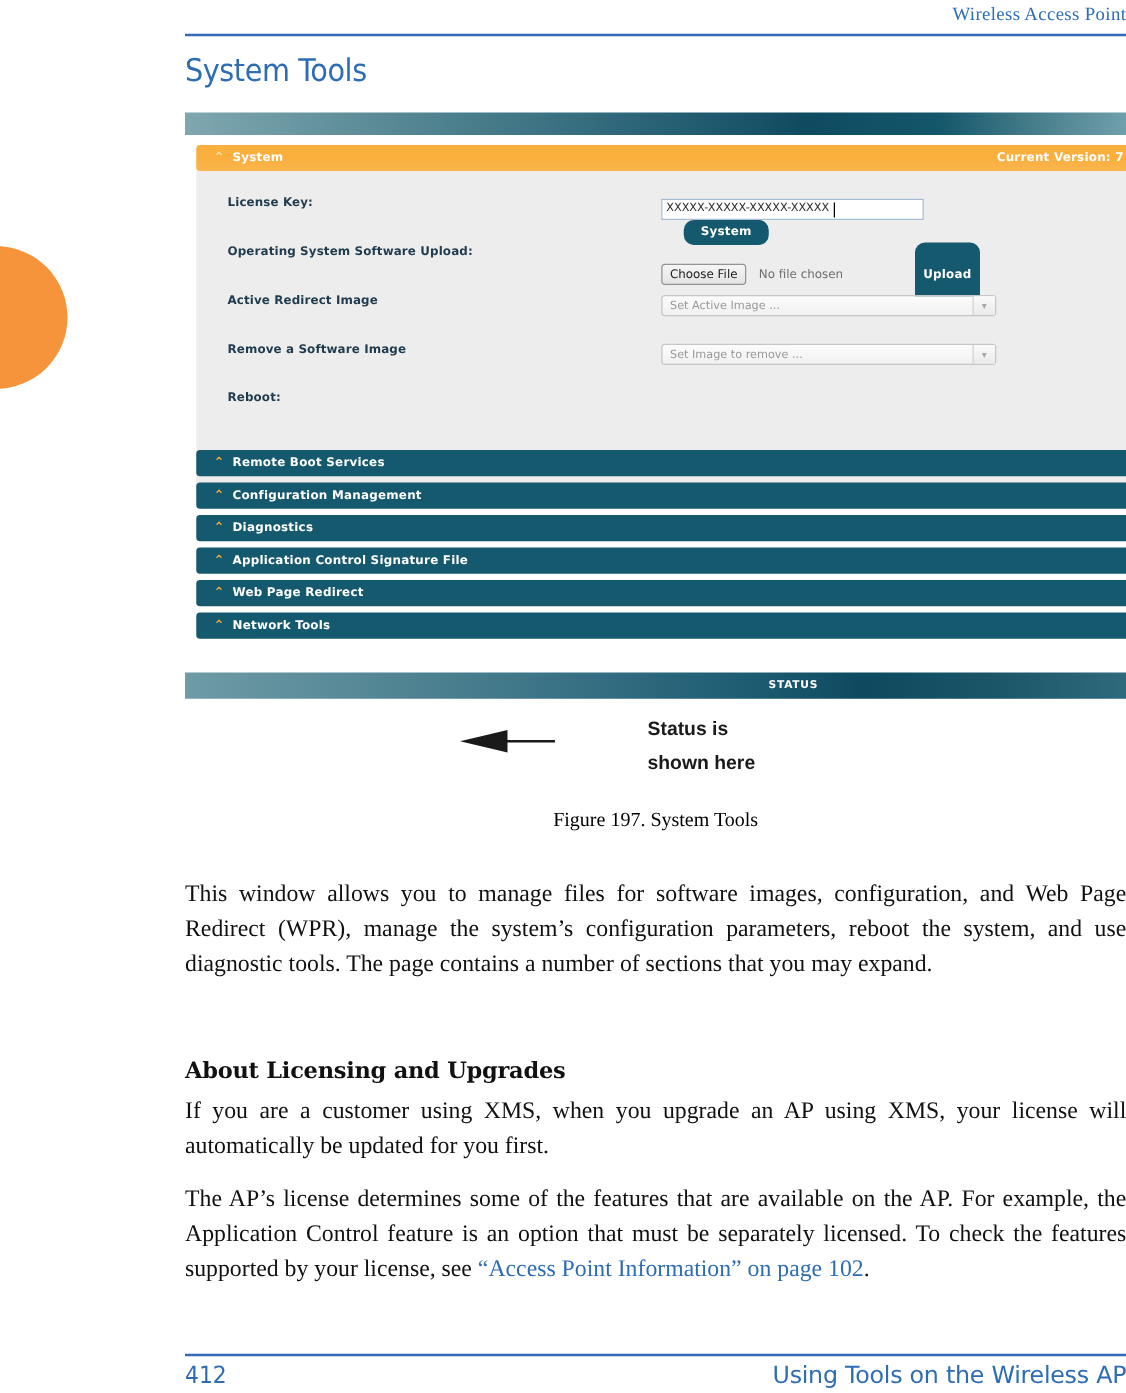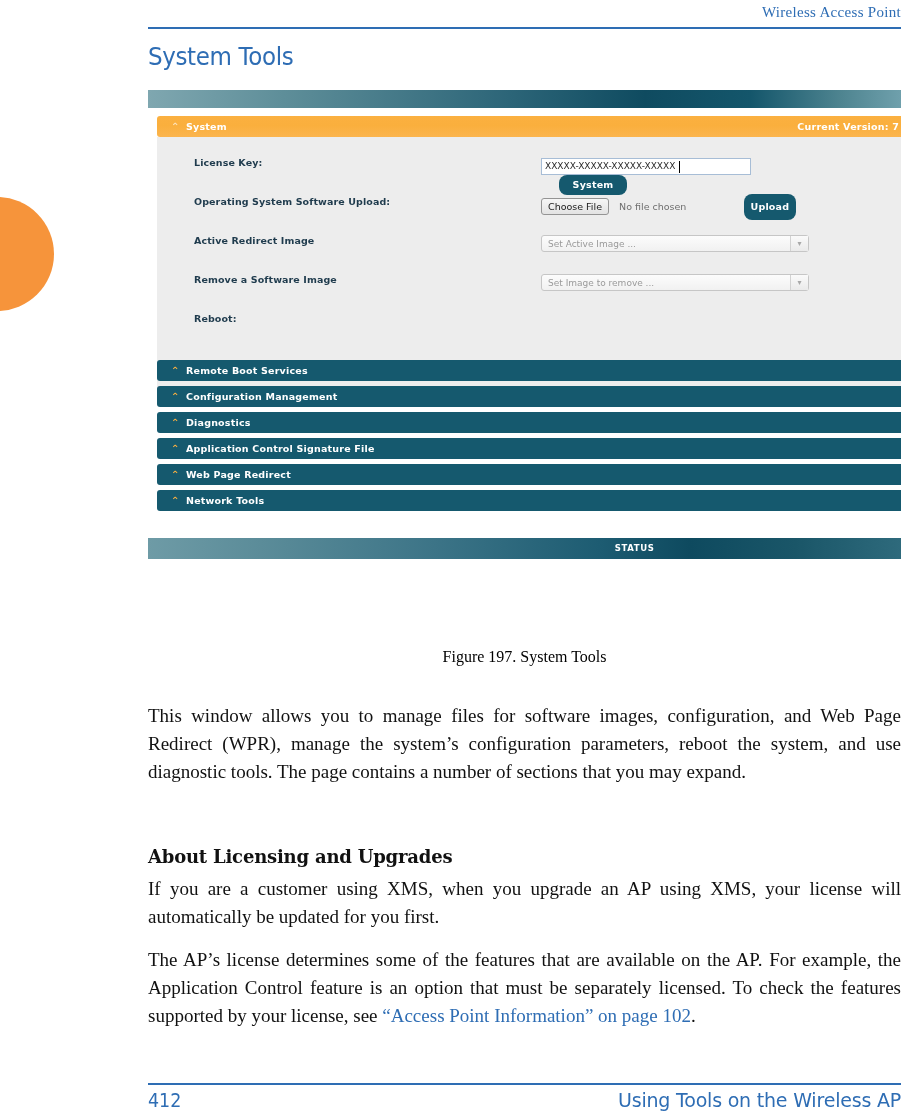--- a/index.html
+++ b/index.html
@@ -113,21 +113,21 @@
   }
 
   
   .form-body {
     position: absolute;
     left: 9px; top: 47px;
     width: 744px; height: 260px;
     background: #EDEDED;
   }
 
-  .frow { position: absolute; left: 12px; width: 658px; height: 39px; }
+  .frow { position: absolute; left: 0; width: 658px; height: 39px; }
   .frow .lbl {
     position: absolute;
     left: 25px; top: 0;
     color: #1F3B4D;
     font-size: 9.5px;
     font-weight: bold;
     line-height: 16px;
     letter-spacing: 0.1px;
   }
   .frow .ctl { position: absolute; left: 372px; top: 0; }
@@ -363,21 +363,21 @@
         </span>
         <span class="btn-teal" style="width:68px;padding:5px 0;margin-left:18px;vertical-align:top;margin-top:0px;">System</span>
       </span>
     </div>
 
     <div class="frow" style="top:57px;">
       <span class="lbl">Operating System Software Upload:</span>
       <span class="ctl" style="top:0px;">
         <span class="file-btn">Choose File</span>
         <span class="file-none">No file chosen</span>
-        <span class="btn-teal" style="padding:8px 7px;margin-left:52px;">Upload</span>
+        <span class="btn-teal" style="padding:21px 7px;margin-left:52px;">Upload</span>
       </span>
     </div>
 
     <div class="frow" style="top:96px;">
       <span class="lbl">Active Redirect Image</span>
       <span class="ctl" style="top:-1px;">
         <span class="sel" style="display:inline-block;">
           <span>Set Active Image ...</span>
           <span class="arrow-box">▾</span>
         </span>
@@ -421,20 +421,30 @@
   </div>
   <div class="sec-dark" style="top:400px;">
     <span class="chev">⌃</span>
     <span class="ttl">Network Tools</span>
   </div>
 
   <div class="status-bar">
     <span class="st-lbl">STATUS</span>
   </div>
 
+  <div class="anno">
+    <svg width="150" height="22" viewBox="0 0 150 22">
+      <polygon points="2,11 40,2 40,20" fill="#1a1a1a"></polygon>
+      <line x1="39" y1="11" x2="78" y2="11" stroke="#1a1a1a" stroke-width="2"></line>
+    </svg>
+    <div class="anno-txt">
+      <span>Status is</span><br>
+      <span>shown here</span>
+    </div>
+  </div>
 </div>
 
 <div class="fig-cap">Figure 197. System Tools</div>
 
 <div class="body-p" style="top:702px;">This window allows you to manage files for software images, configuration, and Web Page Redirect (WPR), manage the system’s configuration parameters, reboot the system, and use diagnostic tools. The page contains a number of sections that you may expand.</div>
 
 <div class="sub-head" style="top:846px;">About Licensing and Upgrades</div>
 
 <div class="body-p" style="top:875px;">If you are a customer using XMS, when you upgrade an AP using XMS, your license will automatically be updated for you first.</div>
 

